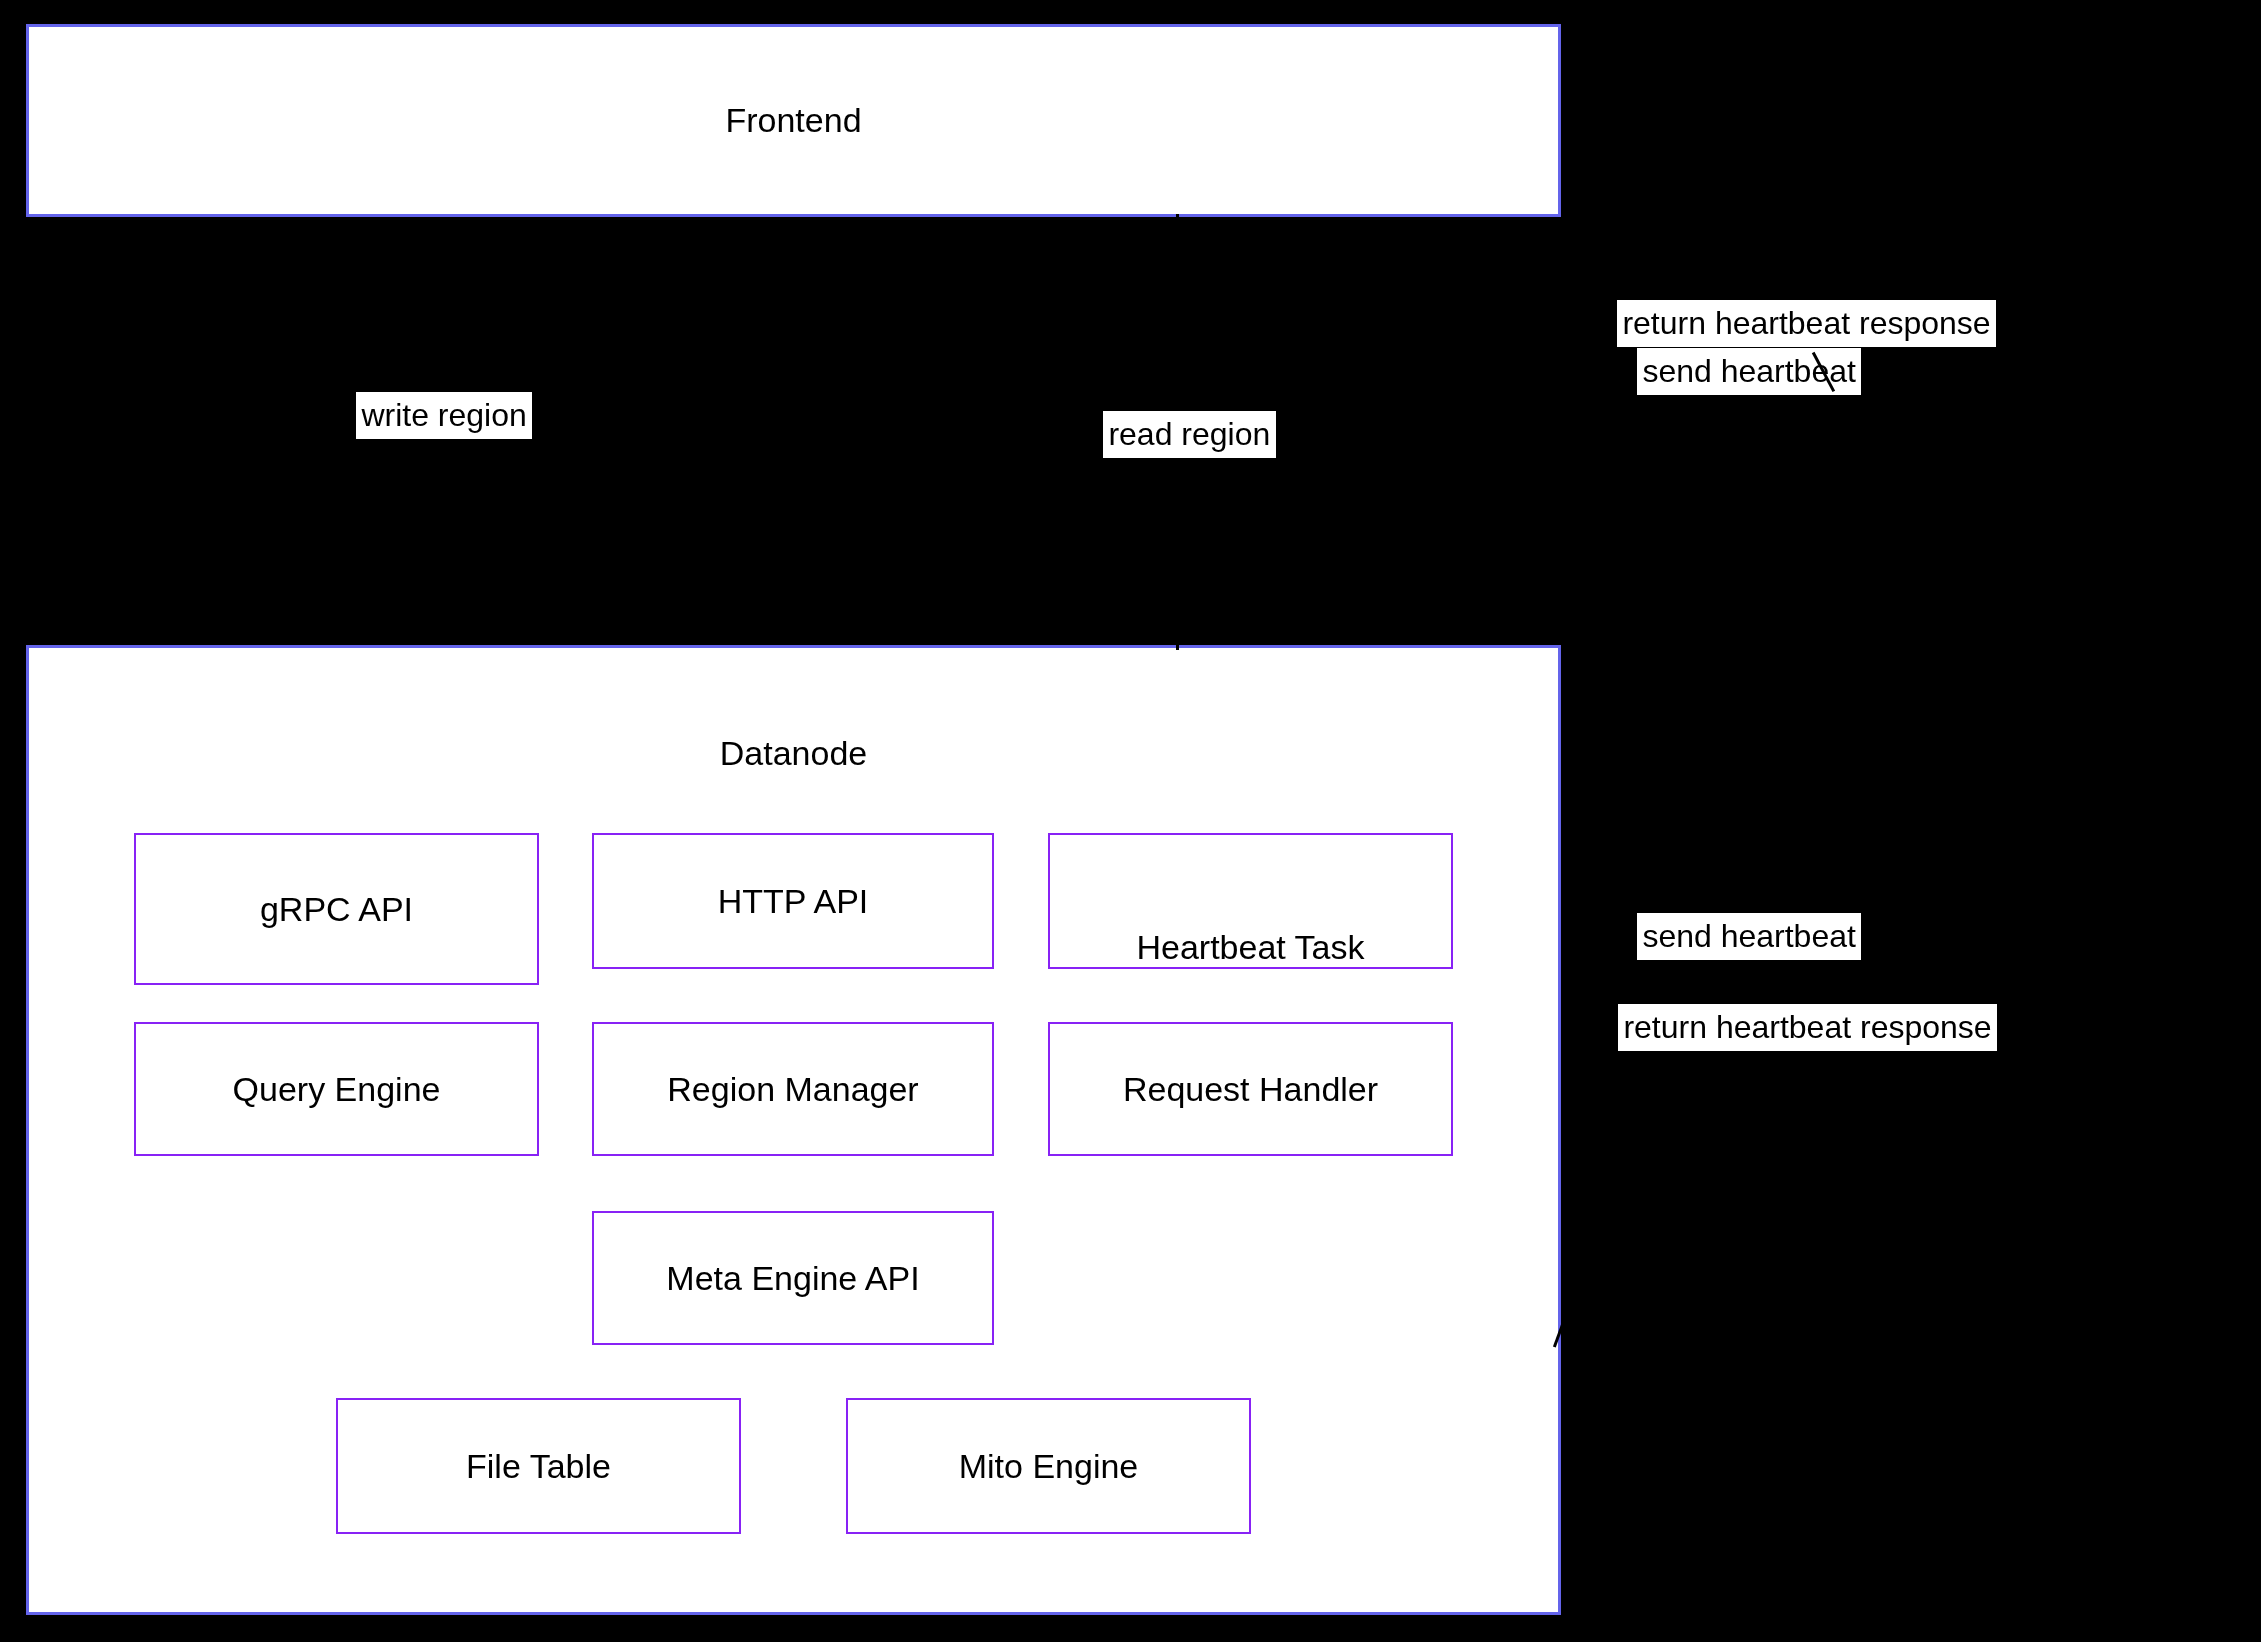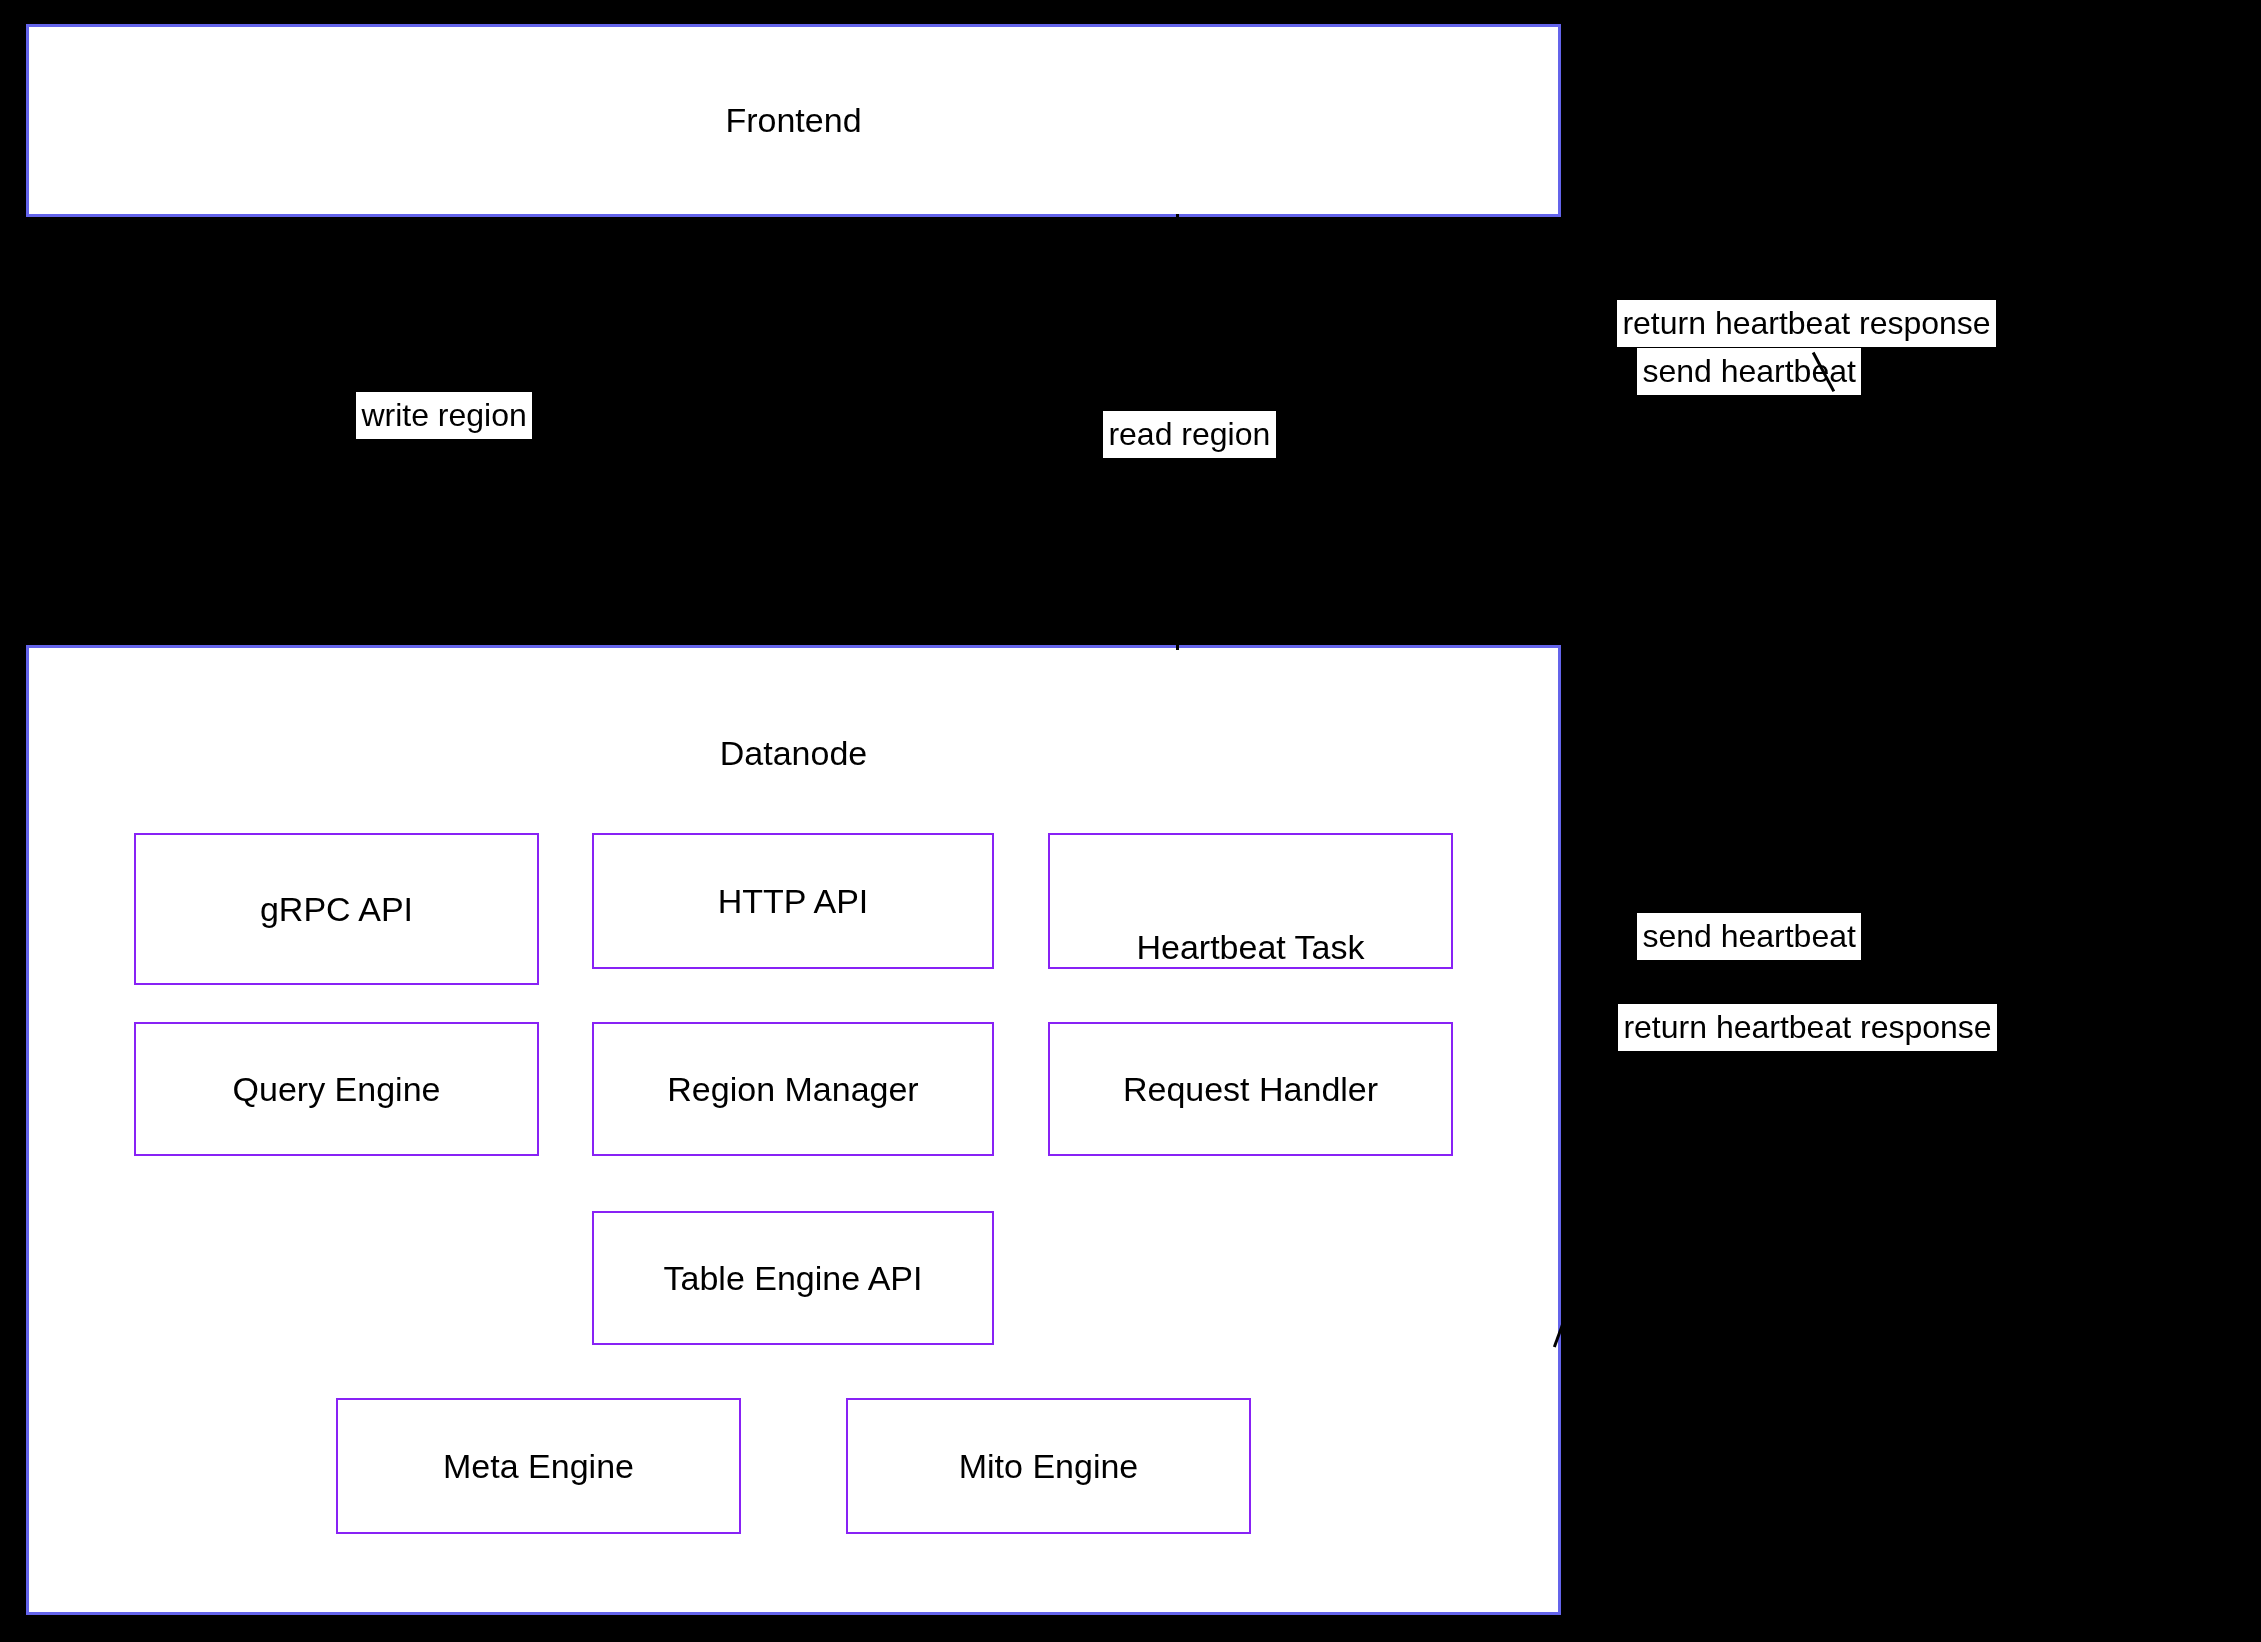--- a/index.html
+++ b/index.html
@@ -86,25 +86,25 @@
       <span>Query Engine</span>
     </div>
     <div class="node" style="left:563px;top:374px;width:402px;height:134px;">
       <span>Region Manager</span>
     </div>
     <div class="node" style="left:1019px;top:374px;width:405px;height:134px;">
       <span>Request Handler</span>
     </div>
 
     <div class="node" style="left:563px;top:563px;width:402px;height:134px;">
-      <span>Table Engine API</span>
+      <span>Meta Engine API</span>
     </div>
 
     <div class="node" style="left:307px;top:750px;width:405px;height:136px;">
-      <span>Meta Engine</span>
+      <span>File Table</span>
     </div>
     <div class="node" style="left:817px;top:750px;width:405px;height:136px;">
       <span>Mito Engine</span>
     </div>
   </div>
 
   <div class="edge-label" style="left:336px;top:392px;margin-left:20px;">write region</div>
 
   <div class="edge-label" style="left:1103px;top:411px;">read region</div>
 

